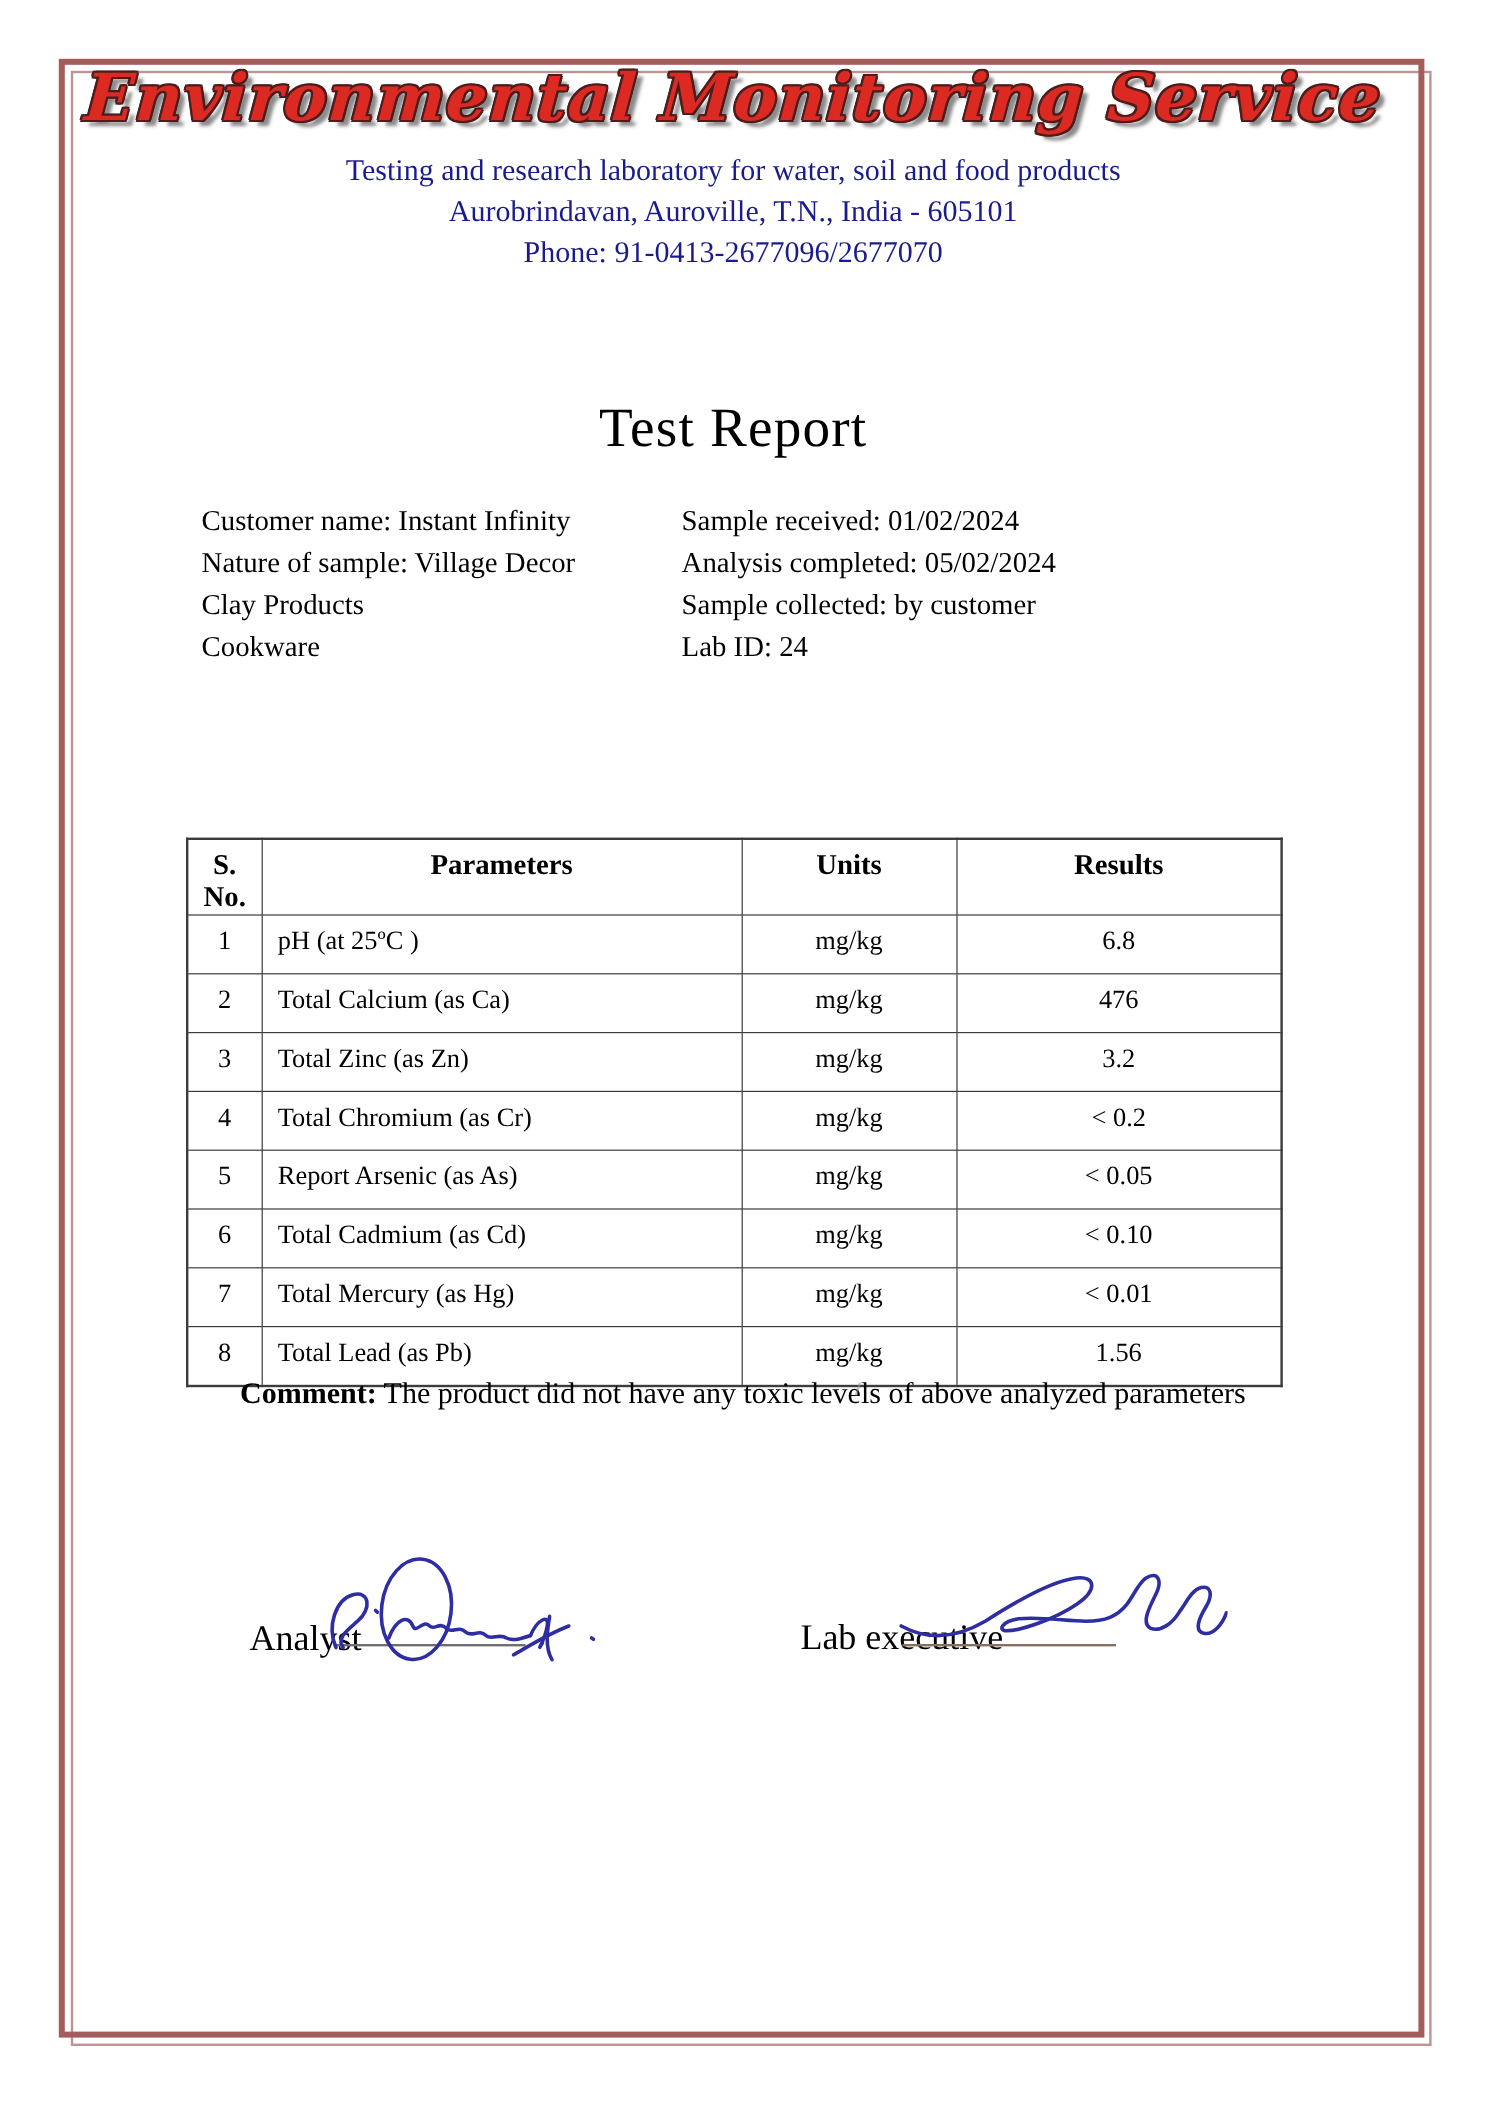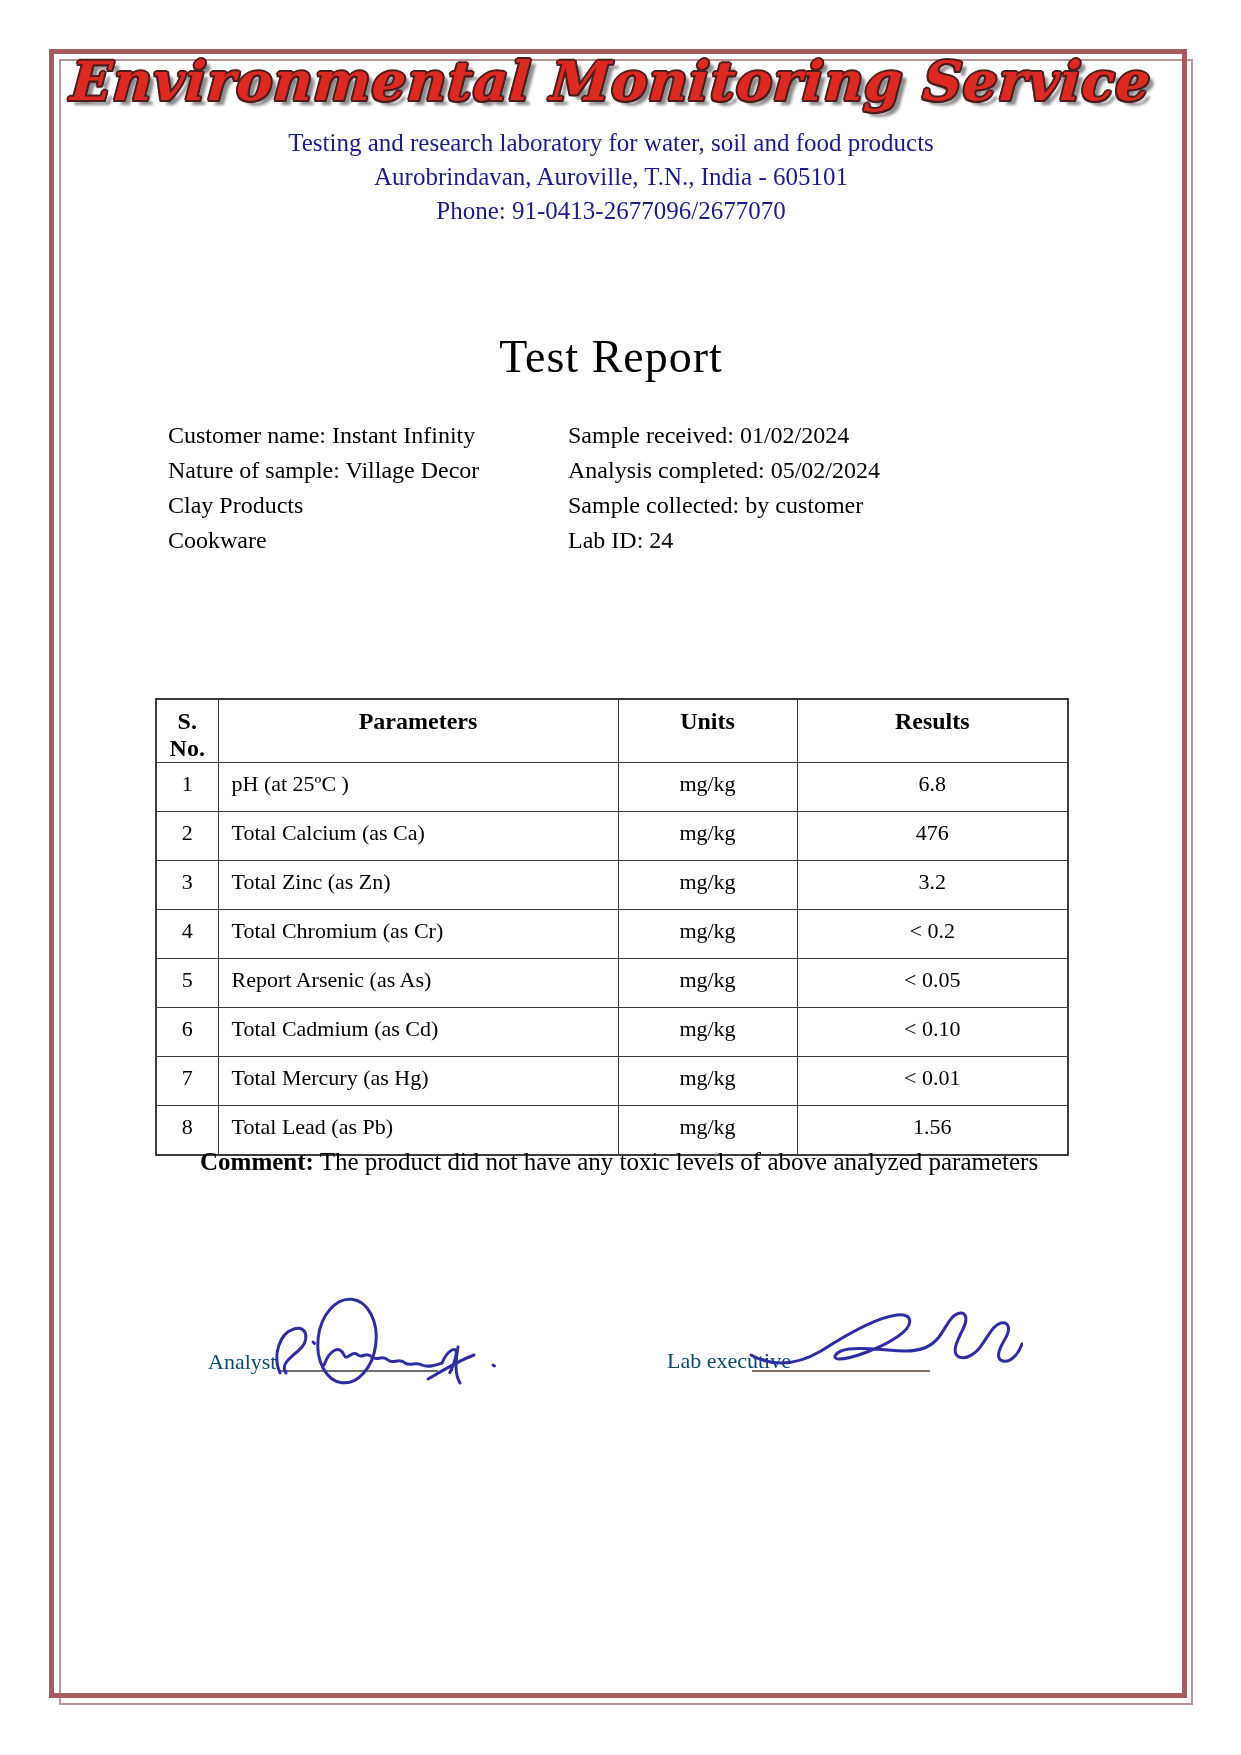--- a/index.html
+++ b/index.html
@@ -68,21 +68,21 @@
     text-align:center;
     padding:0;
     margin-left:46px;
   }
   table.results{border:2.5px solid var(--table-line);}
   table.results th{font-size:24px;font-weight:bold;height:48px;padding-top:8px;}
   table.results td{height:49px;padding-top:8px;}
   table.results td.param{text-align:left;padding-left:13px;}
   .comment{position:absolute;left:168px;top:1148px;font-size:25px;width:900px;margin-left:32px;}
   .comment b{font-weight:bold;}
-  .sig-label{position:absolute;font-size:22px;color:#0c4a6e;}
+  .sig-label{position:absolute;font-size:30px;color:#000000;}
   .analyst-label{left:208px;top:1349px;}
   .labexec-label{left:667px;top:1348px;}
   .sig-line{position:absolute;height:2px;}
   .analyst-line{left:278px;top:1370px;width:160px;background:#6f6f6f;}
   .labexec-line{left:752px;top:1370px;width:178px;background:#86705f;}
   .sig-svg{position:absolute;}
   .analyst-svg{left:250px;top:1285px;}
   .labexec-svg{left:693px;top:1297px;}
   .sig-svg path,.sig-svg ellipse{stroke:var(--ink-blue);stroke-width:3;fill:none;stroke-linecap:round;}
   .artifact-tick{

